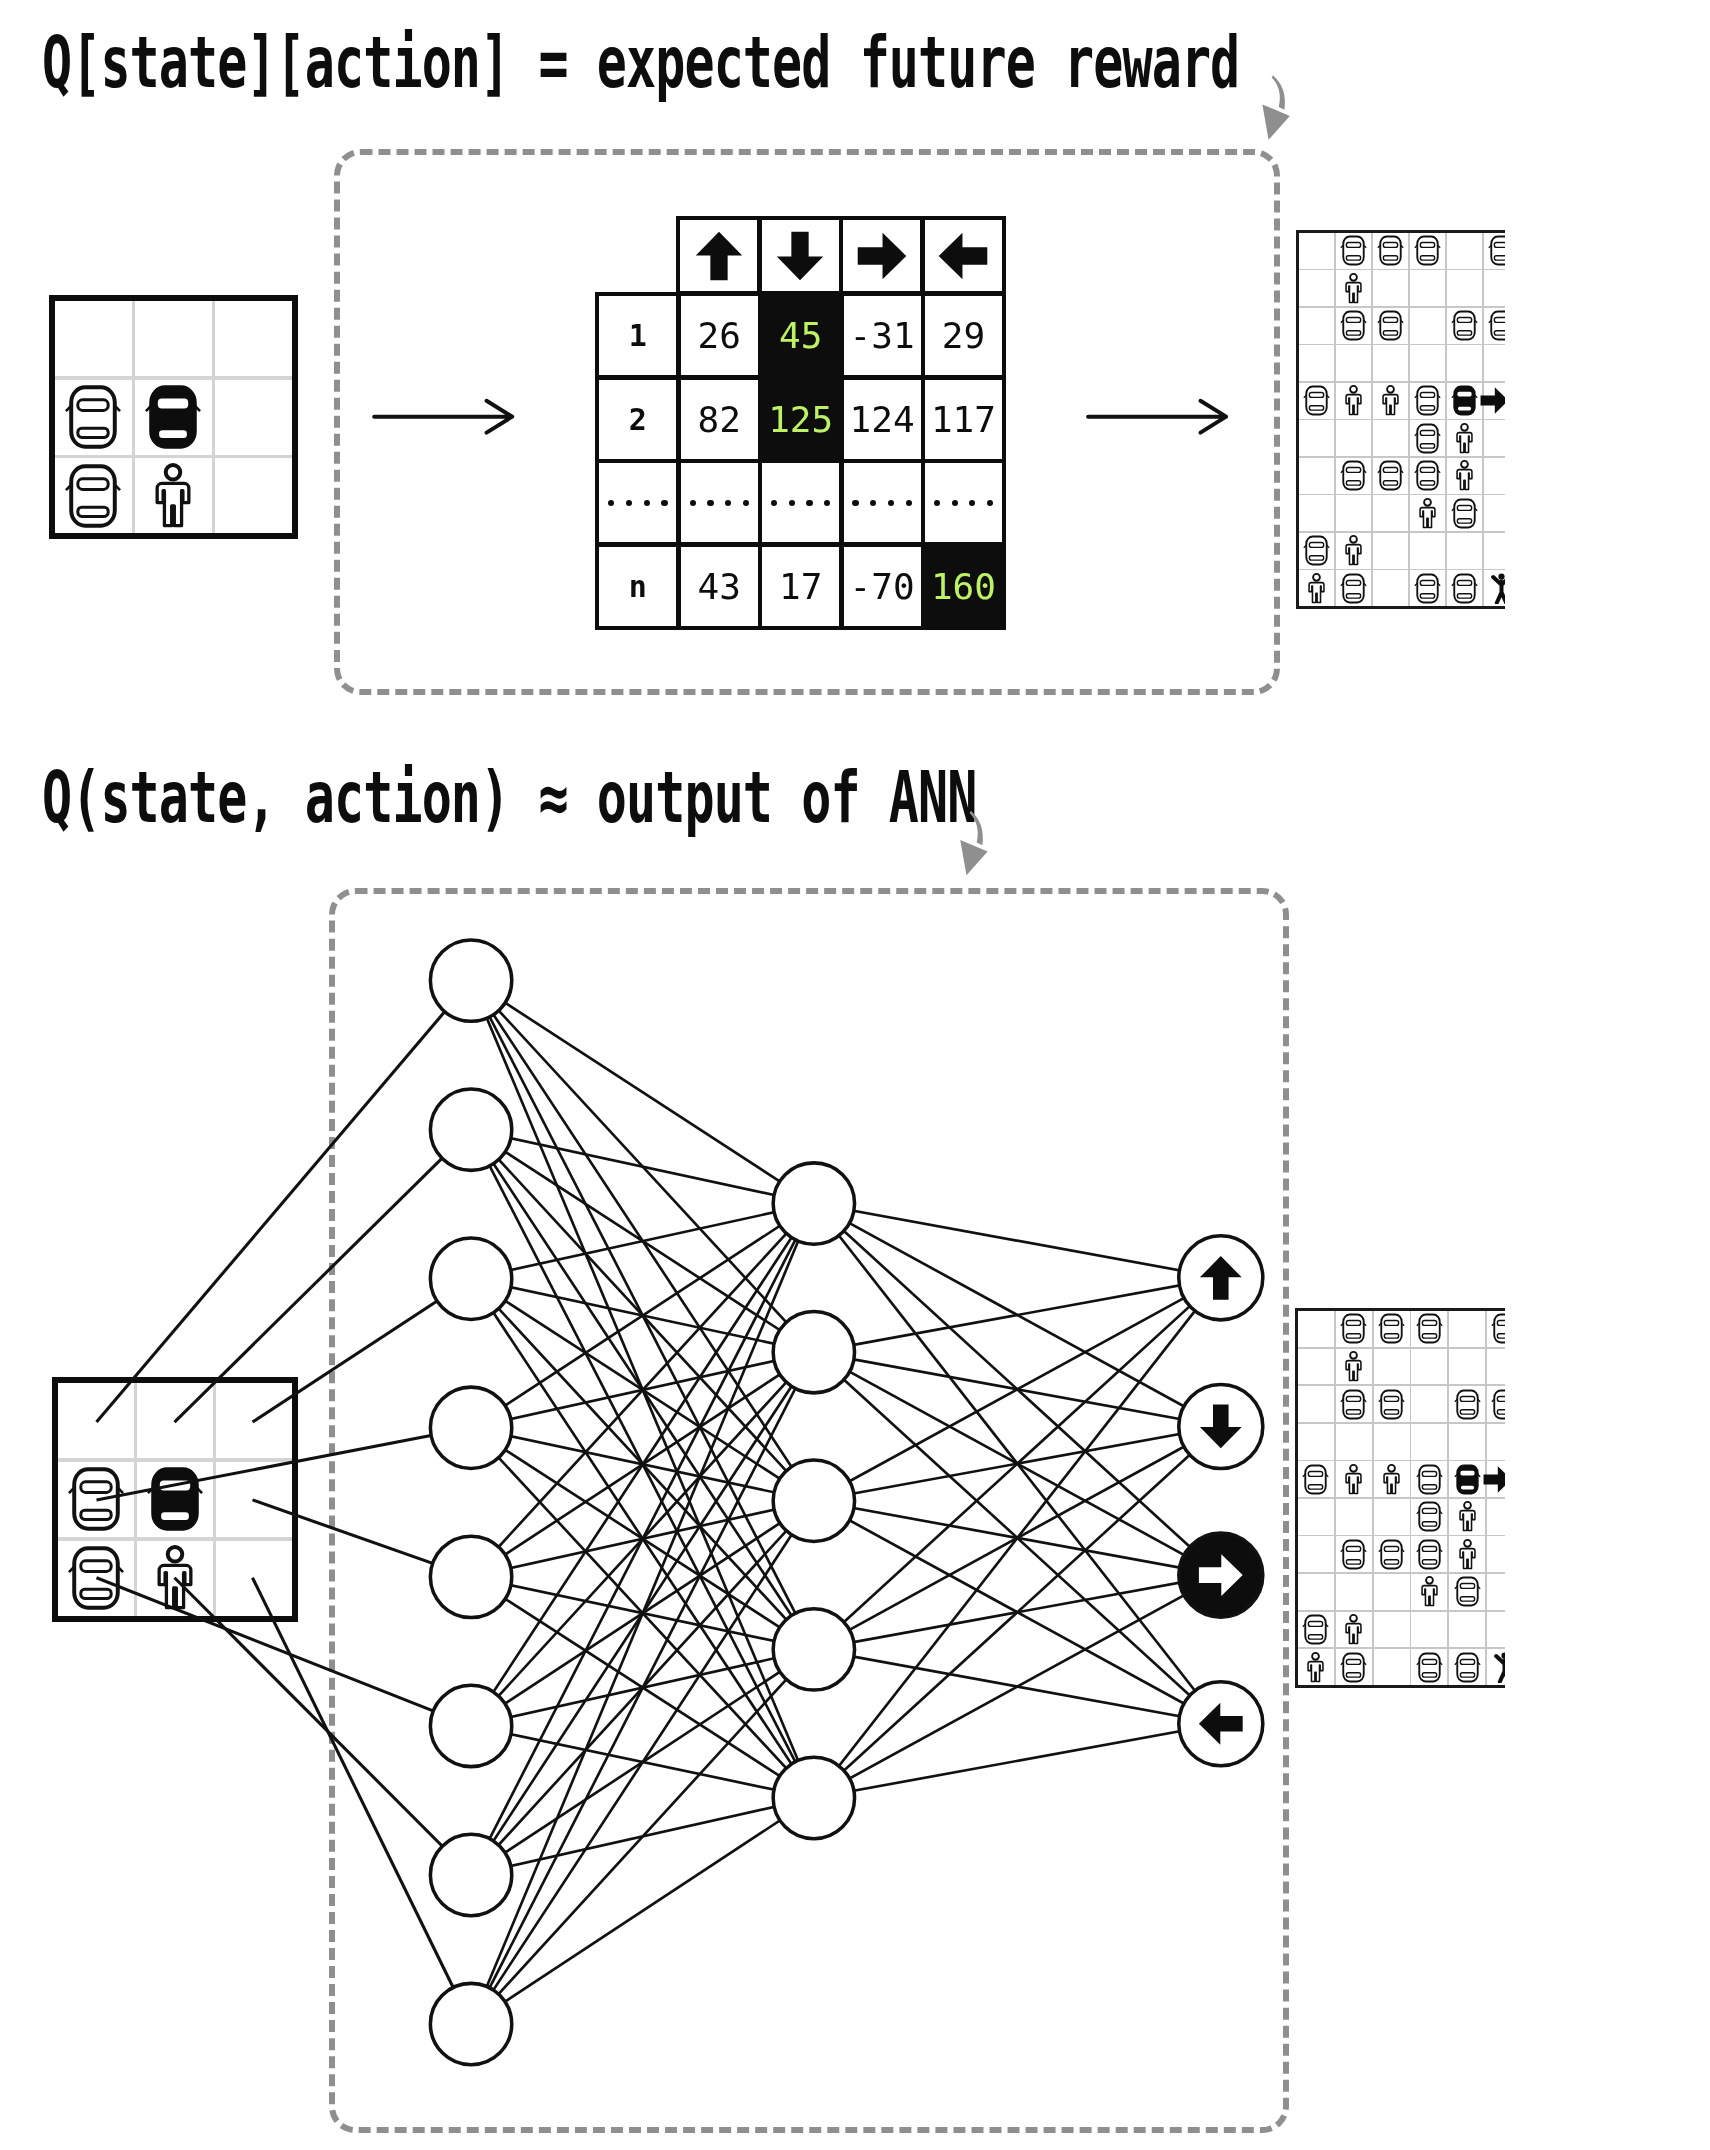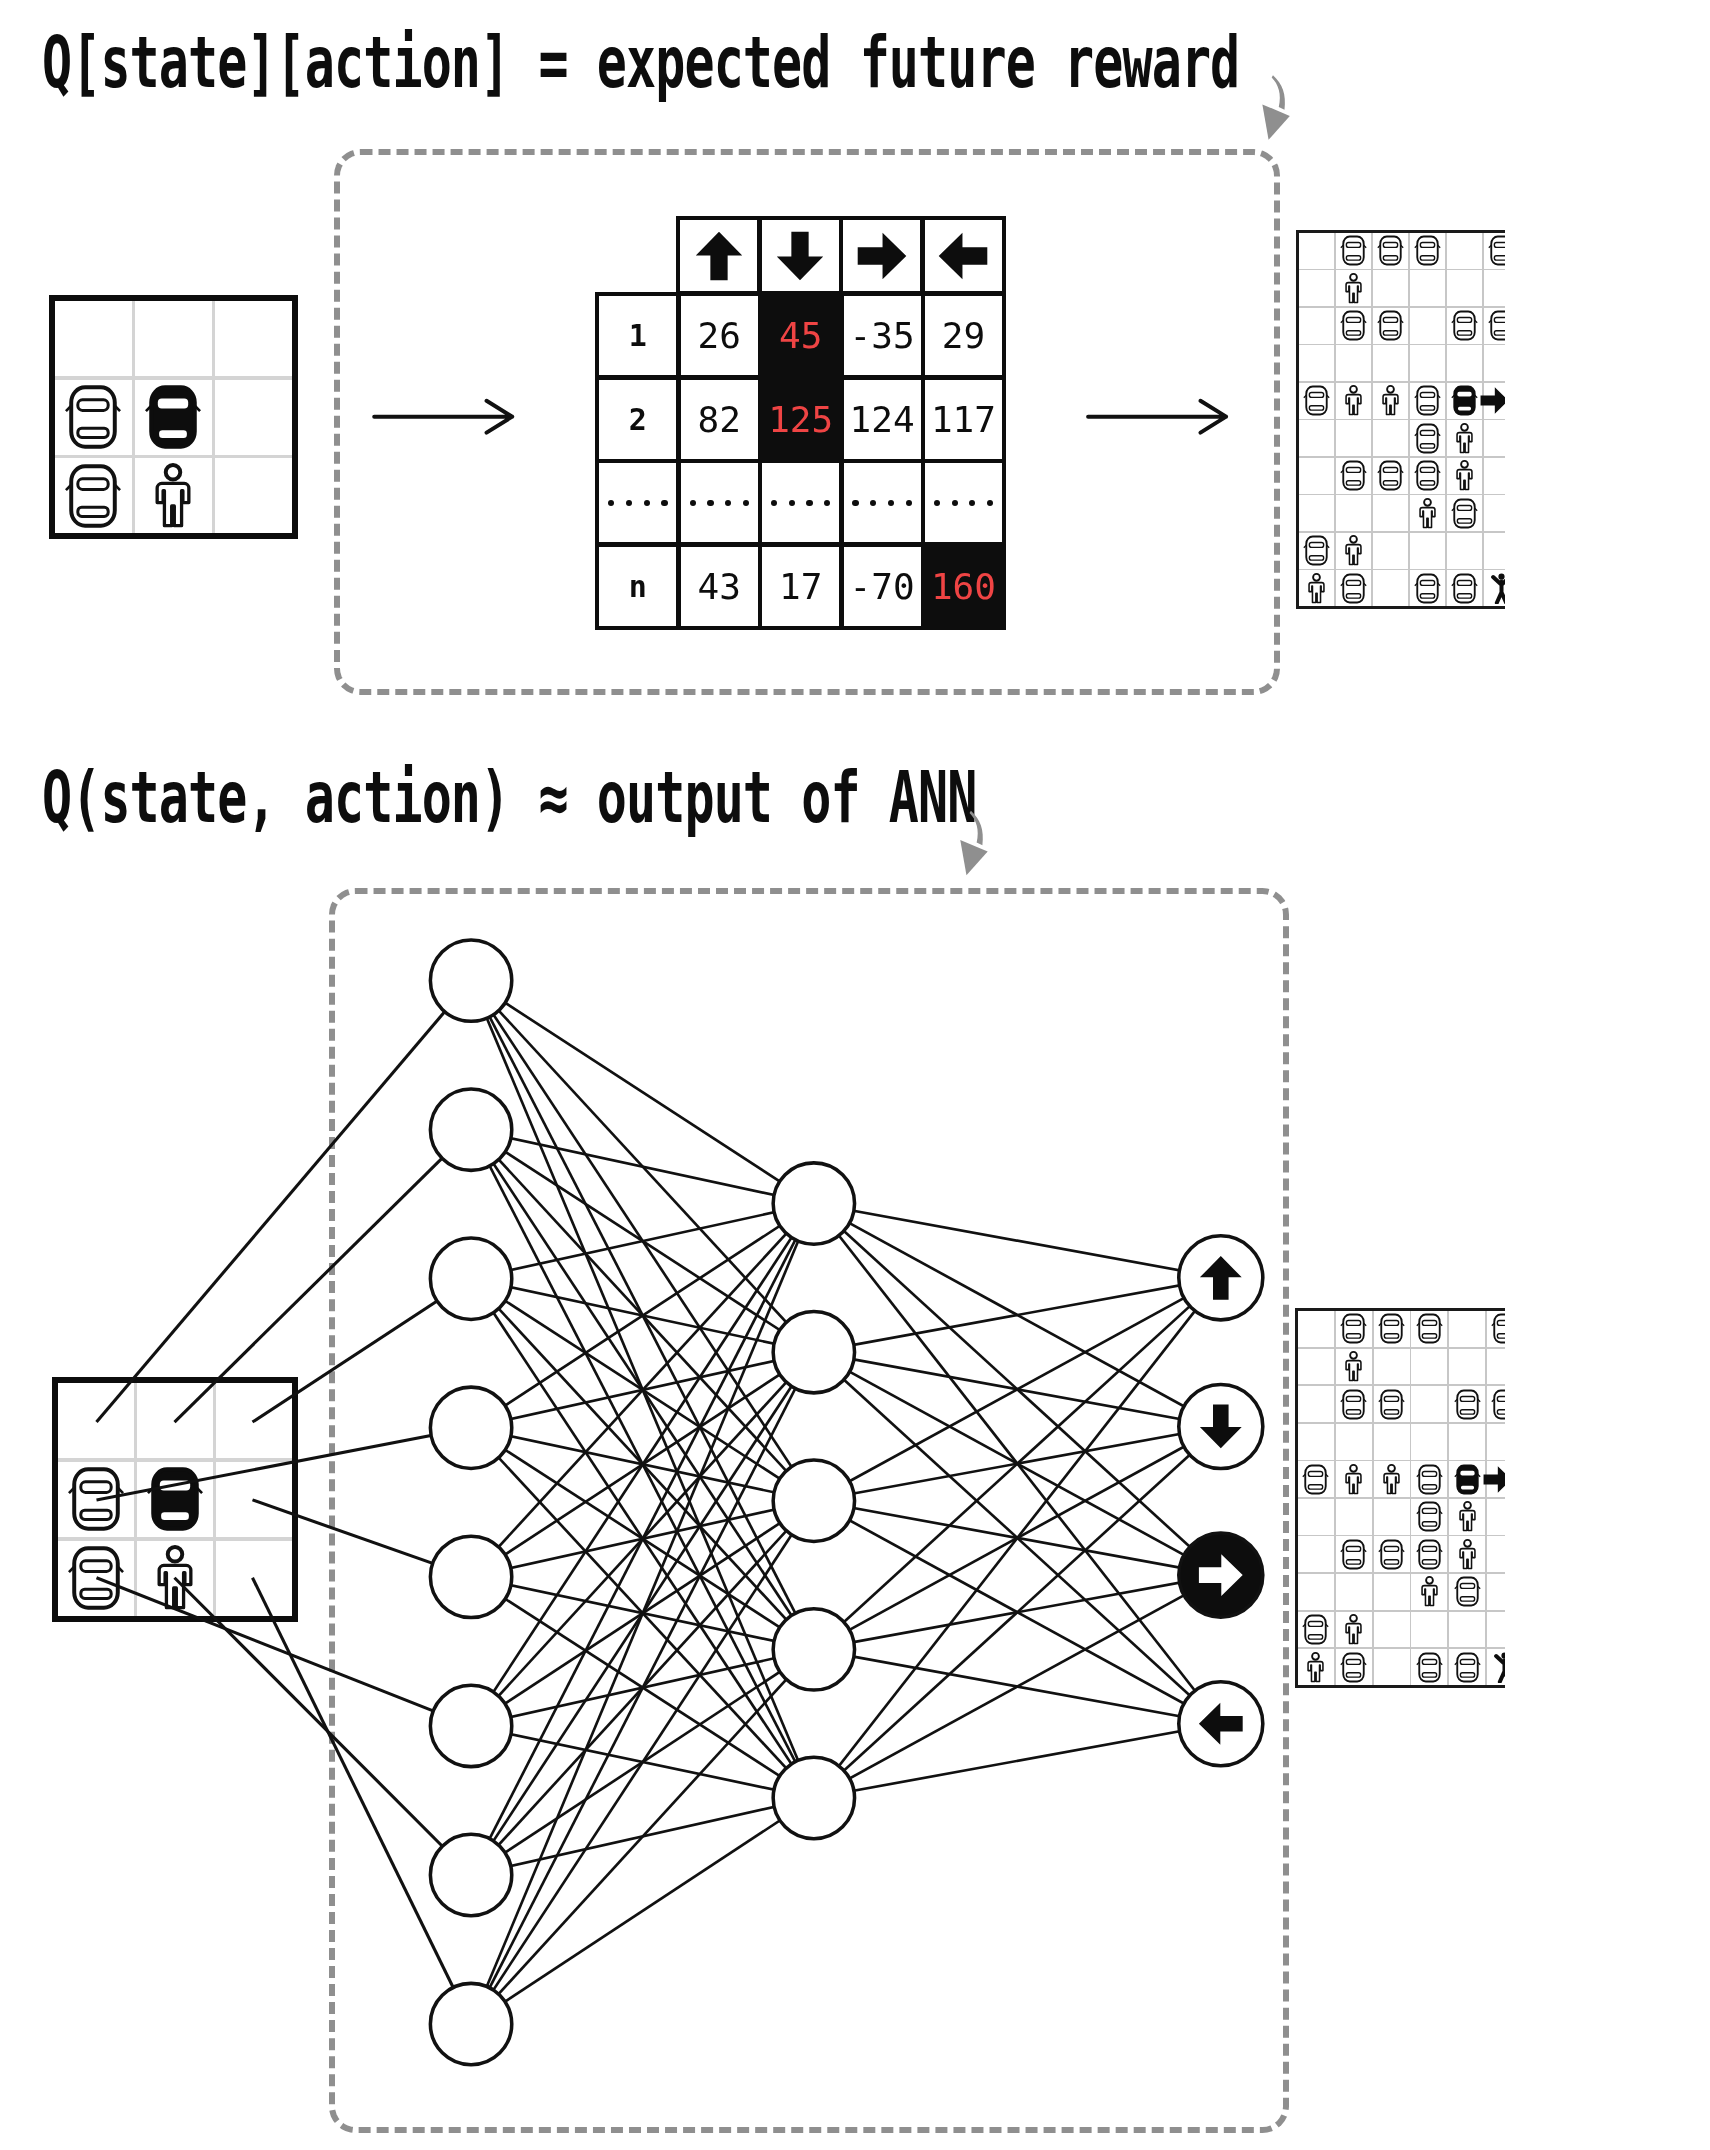--- a/index.html
+++ b/index.html
@@ -28,21 +28,21 @@
   .wgrid .cell.arrowcell svg{margin-left:-5.3px;}
   #wgrid1{left:1296px;top:230px;width:374px;height:379px;}
   #wgrid2{left:1295px;top:1308px;width:382px;height:380px;}
 
   .qt{position:absolute;background:#0d0d0d;display:grid;gap:4.4px;padding:4.4px;box-sizing:border-box;}
   #qt-header{left:676px;top:216px;grid-template-columns:repeat(4,77px);grid-template-rows:71px;}
   #qt-body{left:595px;top:292px;grid-template-columns:repeat(5,77px);grid-template-rows:repeat(4,79px);}
   .qcell{background:#fff;display:flex;align-items:center;justify-content:center;
          font-size:36px;color:#0d0d0d;}
   .qcell.qlabel{font-weight:bold;font-size:30px;}
-  .qcell.hl{background:#0d0d0d;color:#ef4444;}
+  .qcell.hl{background:#0d0d0d;color:#bef264;}
   .dots{display:flex;gap:11.5px;}
   .dot{width:6.2px;height:6.2px;border-radius:50%;background:#0d0d0d;}
 
   .overlay{position:absolute;left:0;top:0;pointer-events:none;}
   .defs-svg{position:absolute;width:0;height:0;}
   .net-edge{stroke:#111;stroke-width:6;fill:none;}
   .state-line{stroke:#111;stroke-width:7;fill:none;}
   .node{fill:#fff;stroke:#111;stroke-width:8;}
   .node.active{fill:#0d0d0d;}
   .flow-arrow{stroke:#111;stroke-width:9;stroke-linecap:round;stroke-linejoin:round;fill:none;}
@@ -132,21 +132,21 @@
       <div class="qcell qhead">
         <svg width="54" height="54" viewBox="0 0 100 100">
           <use href="#sym-block-arrow" fill="#0d0d0d" transform="rotate(270 50 50)"></use>
         </svg>
       </div>
     </div>
   <div class="qt" id="qt-body">
       <div class="qcell qlabel">1</div>
       <div class="qcell qval">26</div>
       <div class="qcell qval hl">45</div>
-      <div class="qcell qval">-35</div>
+      <div class="qcell qval">-31</div>
       <div class="qcell qval">29</div>
       <div class="qcell qlabel">2</div>
       <div class="qcell qval">82</div>
       <div class="qcell qval hl">125</div>
       <div class="qcell qval">124</div>
       <div class="qcell qval">117</div>
       <div class="qcell qlabel">
         <div class="dots">
           <div class="dot"></div>
           <div class="dot"></div>

